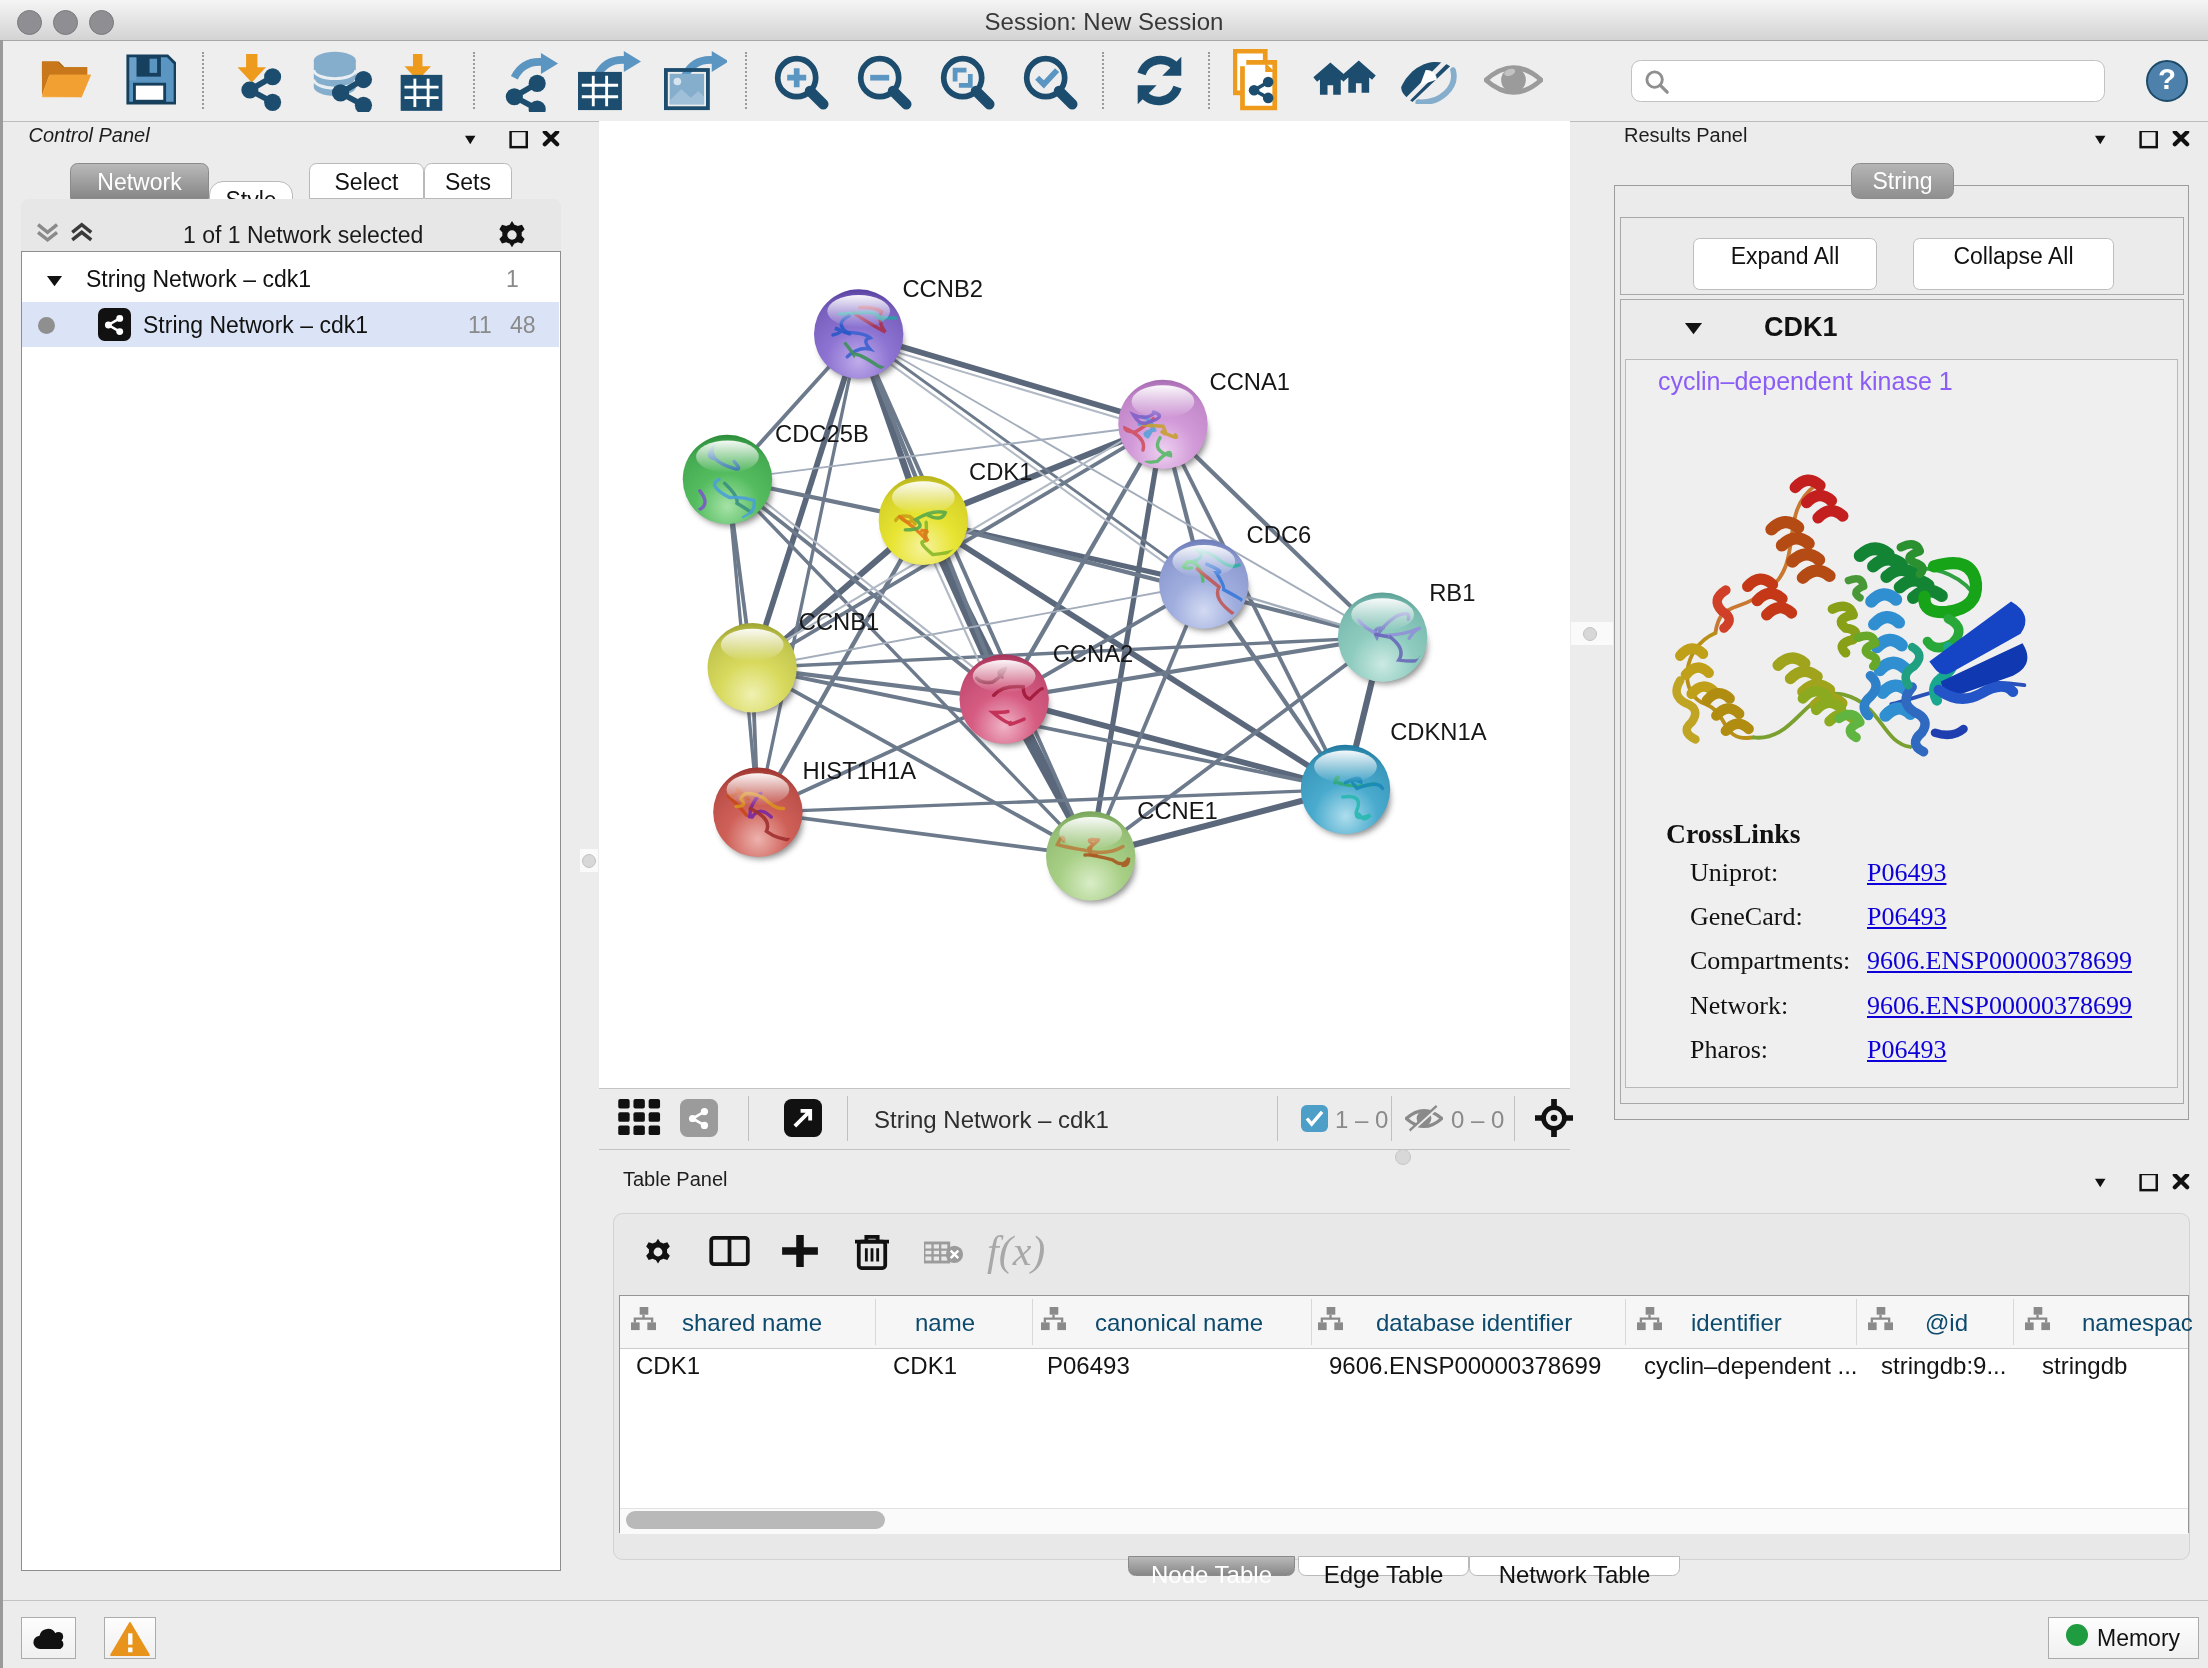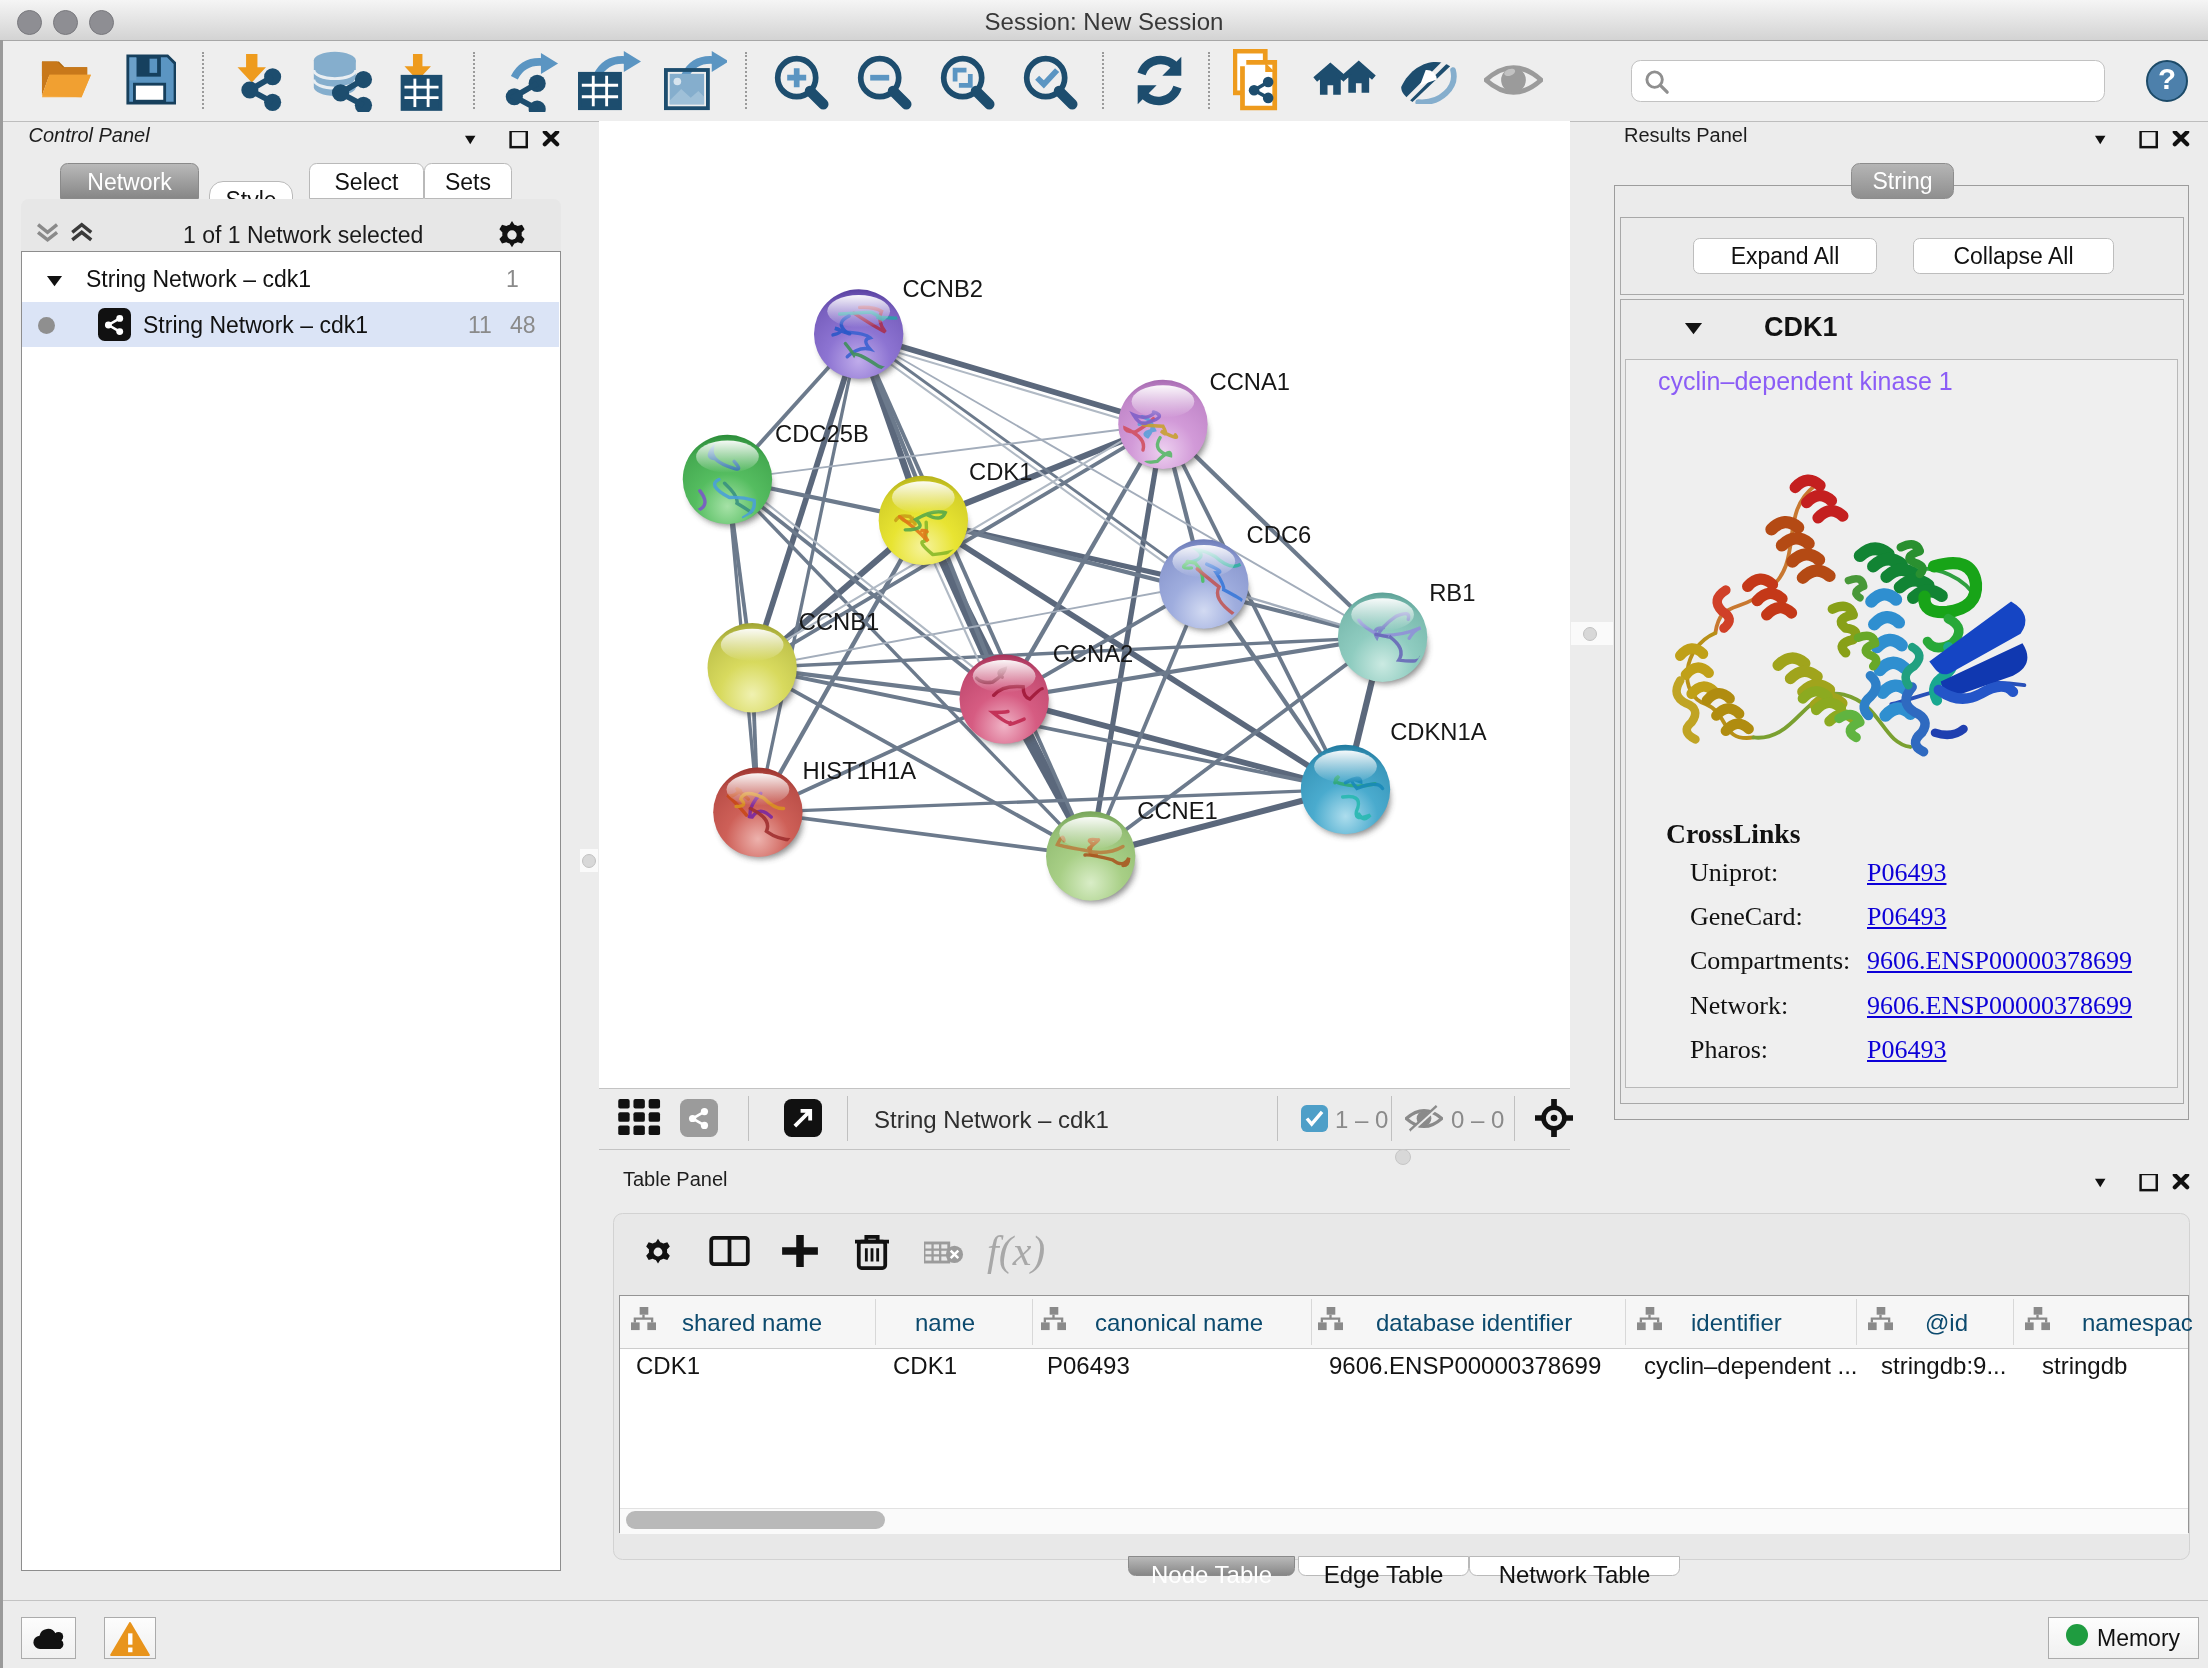--- a/index.html
+++ b/index.html
@@ -28,21 +28,21 @@
   
   #canvas{left:599px;top:121px;width:971px;height:967px;background:#fff;}
   #netfooter{left:599px;top:1088px;width:971px;height:60px;background:#ececec;
      border-top:1px solid #c3c3c3;border-bottom:1px solid #c3c3c3;}
   .fsep{top:1096px;height:45px;width:0;border-left:1px solid #c0c0c0;}
   
   #rp-outer{left:1614px;top:185px;width:575px;height:935px;background:#ebebeb;border:1px solid #9c9c9c;box-sizing:border-box;}
   #rp-boxA{left:1620px;top:217px;width:564px;height:78px;border:1px solid #a8a8a8;box-sizing:border-box;}
   #rp-boxB{left:1620px;top:299px;width:564px;height:805px;border:1px solid #a8a8a8;box-sizing:border-box;}
   #rp-content{left:1625px;top:359px;width:553px;height:729px;background:#efefef;border:1px solid #b9b9b9;box-sizing:border-box;}
-  .rbtn{height:36px;line-height:34px;text-align:center;font-size:23px;color:#111;
+  .rbtn{height:52px;line-height:34px;text-align:center;font-size:23px;color:#111;
         background:#fff;border:1px solid #bdbdbd;border-radius:6.7px;box-sizing:border-box;}
   .serif{font-family:"Liberation Serif",serif;}
   .link{color:#0d00d8;text-decoration:underline;}
   
   #tp-box{left:613px;top:1213px;width:1577px;height:347px;background:#e8e8e8;border:1px solid #d2d2d2;border-radius:9.5px;box-sizing:border-box;}
   #tp-table{left:619px;top:1295px;width:1570px;height:238px;background:#fff;border:1px solid #949494;box-sizing:border-box;}
   #tp-header{left:620px;top:1296px;width:1568px;height:52px;background:#f6f6f6;border-bottom:1px solid #cccccc;}
   .hcol{top:1309px;font-size:24px;color:#0c4a6e;}
   .hdiv{top:1299px;height:46px;width:0;border-left:1px solid #d8d8d8;}
   .cell{top:1352px;font-size:24px;color:#141414;}
@@ -211,21 +211,21 @@
 <div class="abs" style="left:2146px;top:62px;width:42px;text-align:center;font-size:29.5px;font-weight:bold;color:#fff;">?</div>
   </div>
 
 <div class="abs ptitle" style="left:28.5px;top:124px;font-style:italic;">Control Panel</div>
 <div class="abs" style="left:465px;top:131px;"><svg width="95" height="19" viewBox="0 0 100 20">
       <path d="M0 5 l11 0 l-5.5 9 z" fill="#111"></path>
 <rect x="48" y="0" width="17" height="17" fill="none" stroke="#111" stroke-width="2.6"></rect>
 <path d="M84 1 l13 13 M97 1 l-13 13" stroke="#111" stroke-width="4.4" stroke-linecap="round"></path>
     </svg></div>
 
-<div class="abs tab tabsel" style="left:60px;top:163px;width:139px;">Network</div>
+<div class="abs tab tabsel" style="left:70px;top:163px;width:139px;">Network</div>
 <div class="abs tab" style="left:209px;top:181px;width:84px;border-radius:14px;">Style</div>
 <div class="abs tab" style="left:309px;top:163px;width:115px;">Select</div>
 <div class="abs tab" style="left:424px;top:163px;width:88px;">Sets</div>
 
 <div class="abs" style="left:21px;top:199px;width:540px;height:52px;background:#e7e7e7;border-radius:7.6px 7.6px 0 0;"></div>
 <div class="abs" style="left:183px;top:222px;width:266px;font-size:23px;color:#1a1a1a;">1 of 1 Network selected</div>
 <div class="abs" style="left:34px;top:219px;"><svg width="67" height="28.5" viewBox="0 0 70 30">
 <path d="M4 6 l10 8 l10 -8 M4 14 l10 8 l10 -8" stroke="#8a8a8a" stroke-width="3.6" fill="none"></path>
 <path d="M40 22 l10 -8 l10 8 M40 14 l10 -8 l10 8" stroke="#3a3a3a" stroke-width="3.6" fill="none"></path>
     </svg></div>

